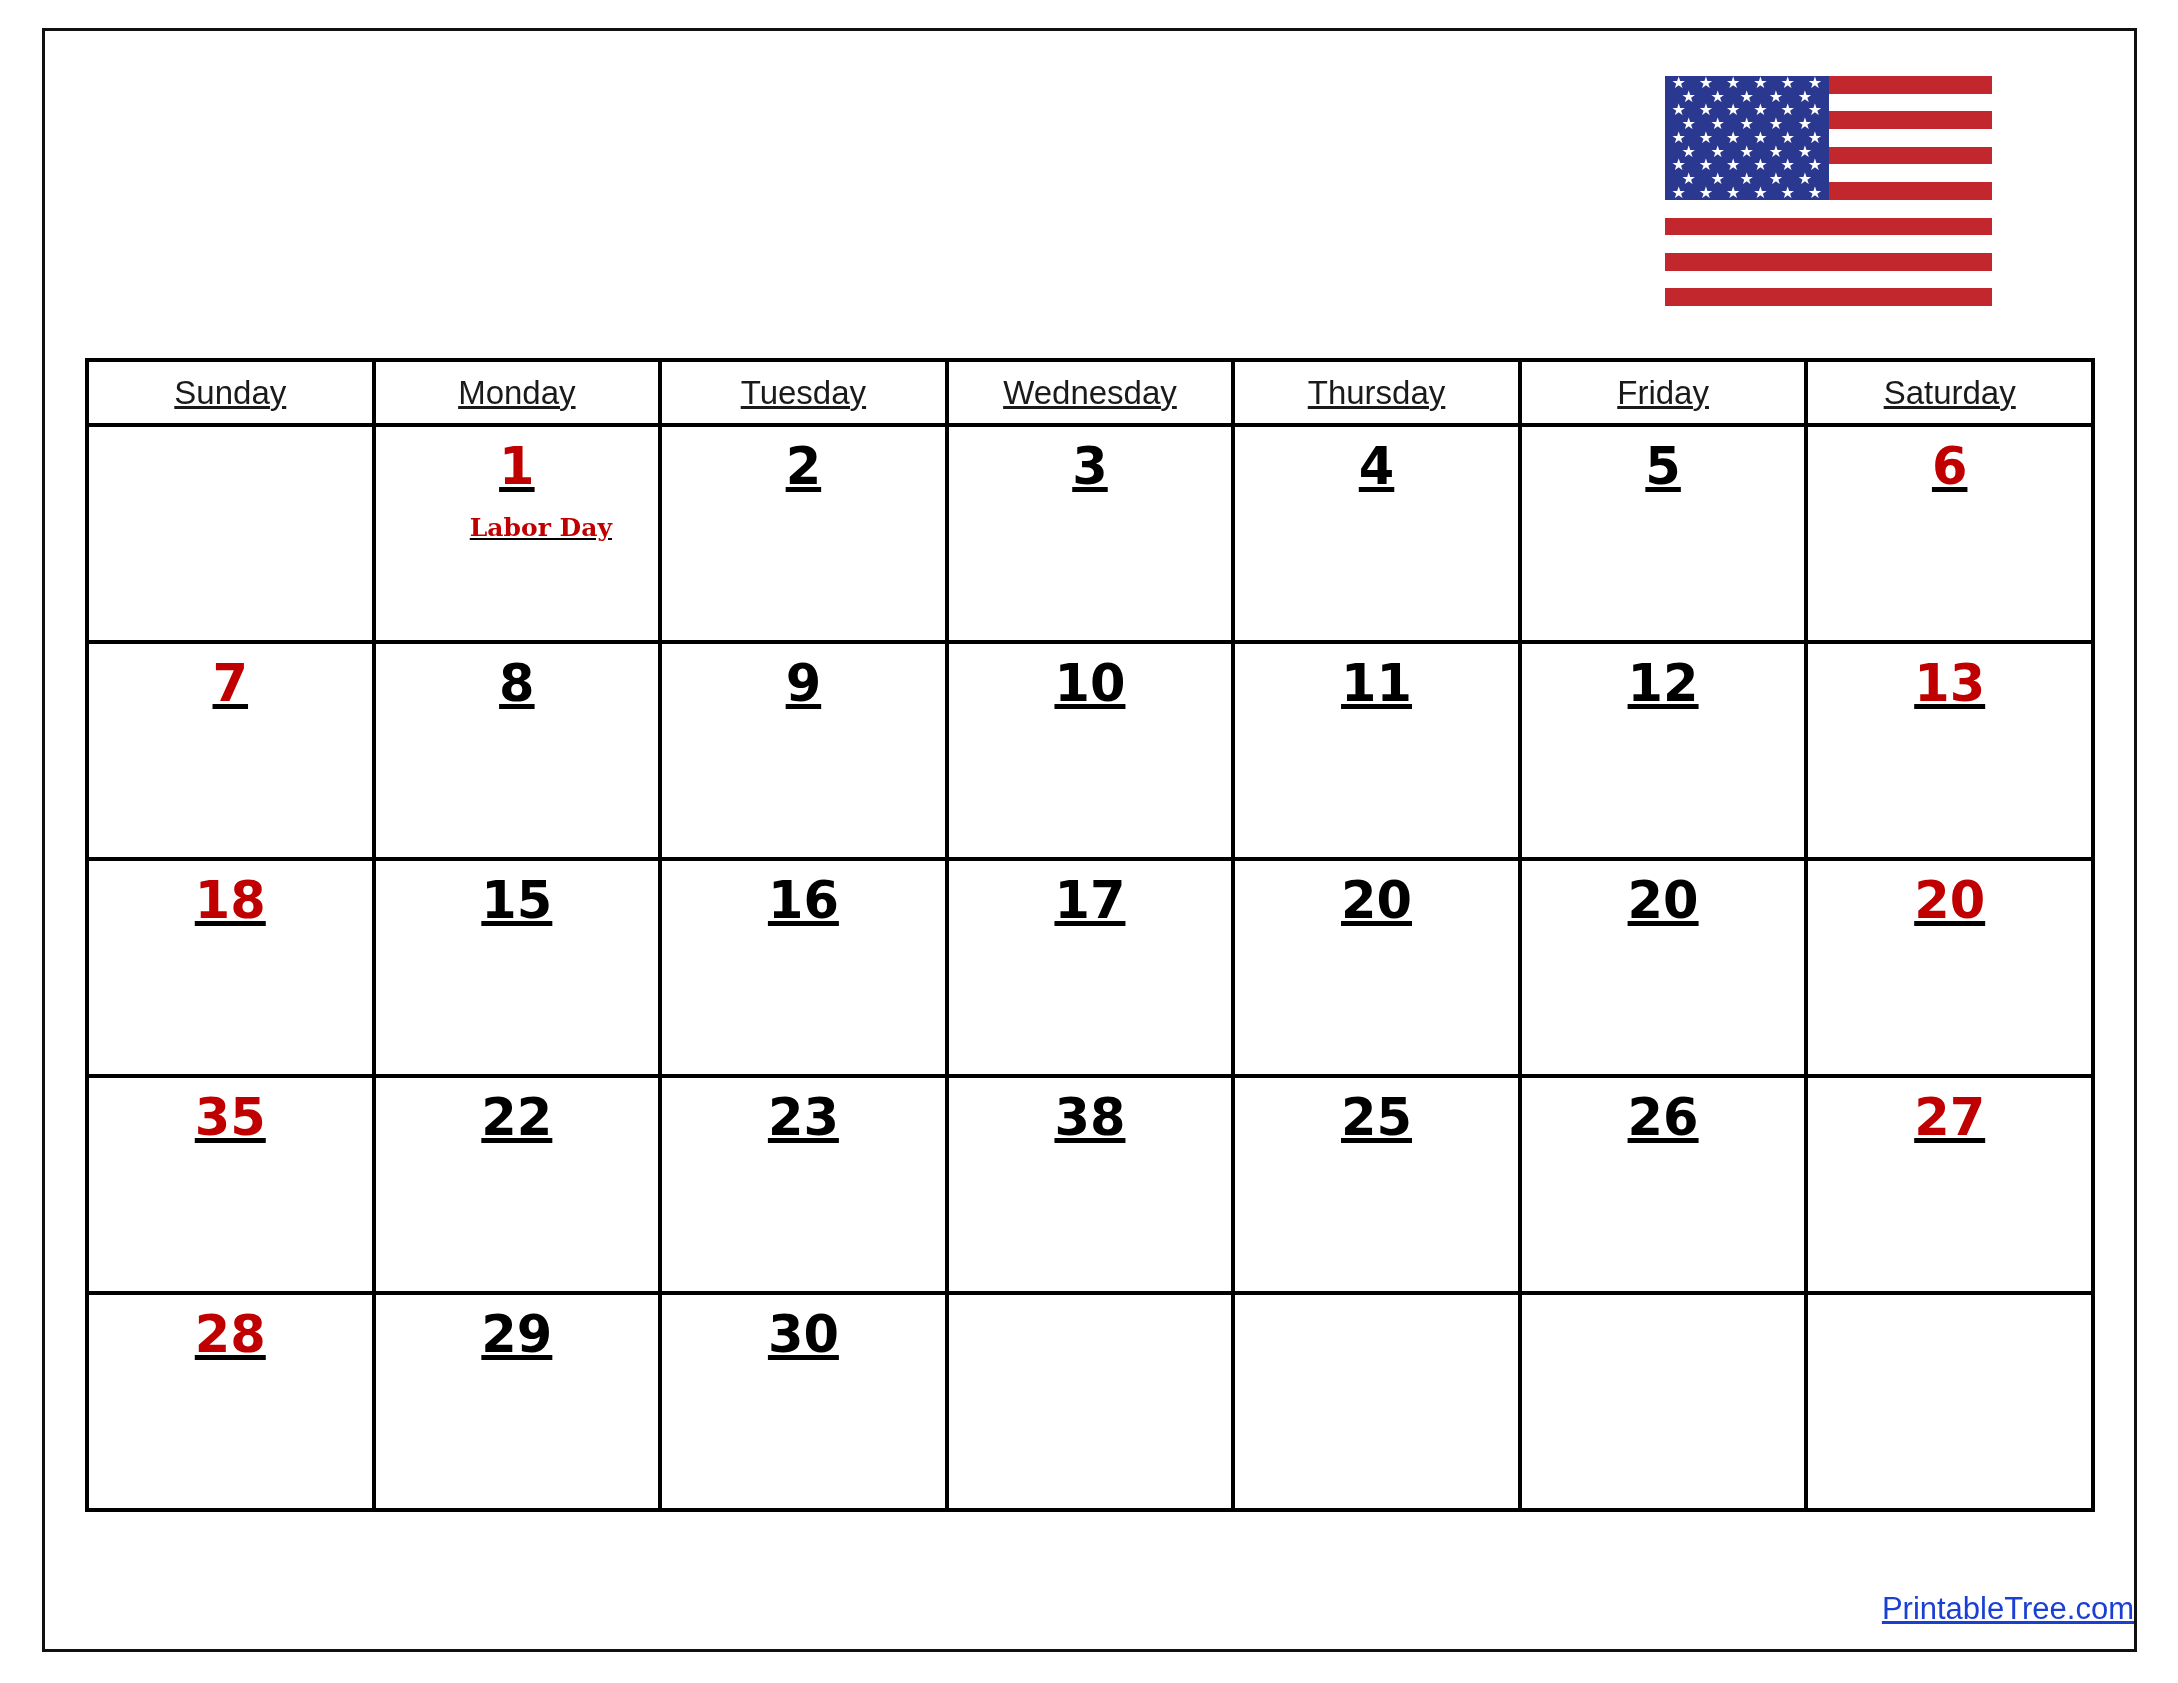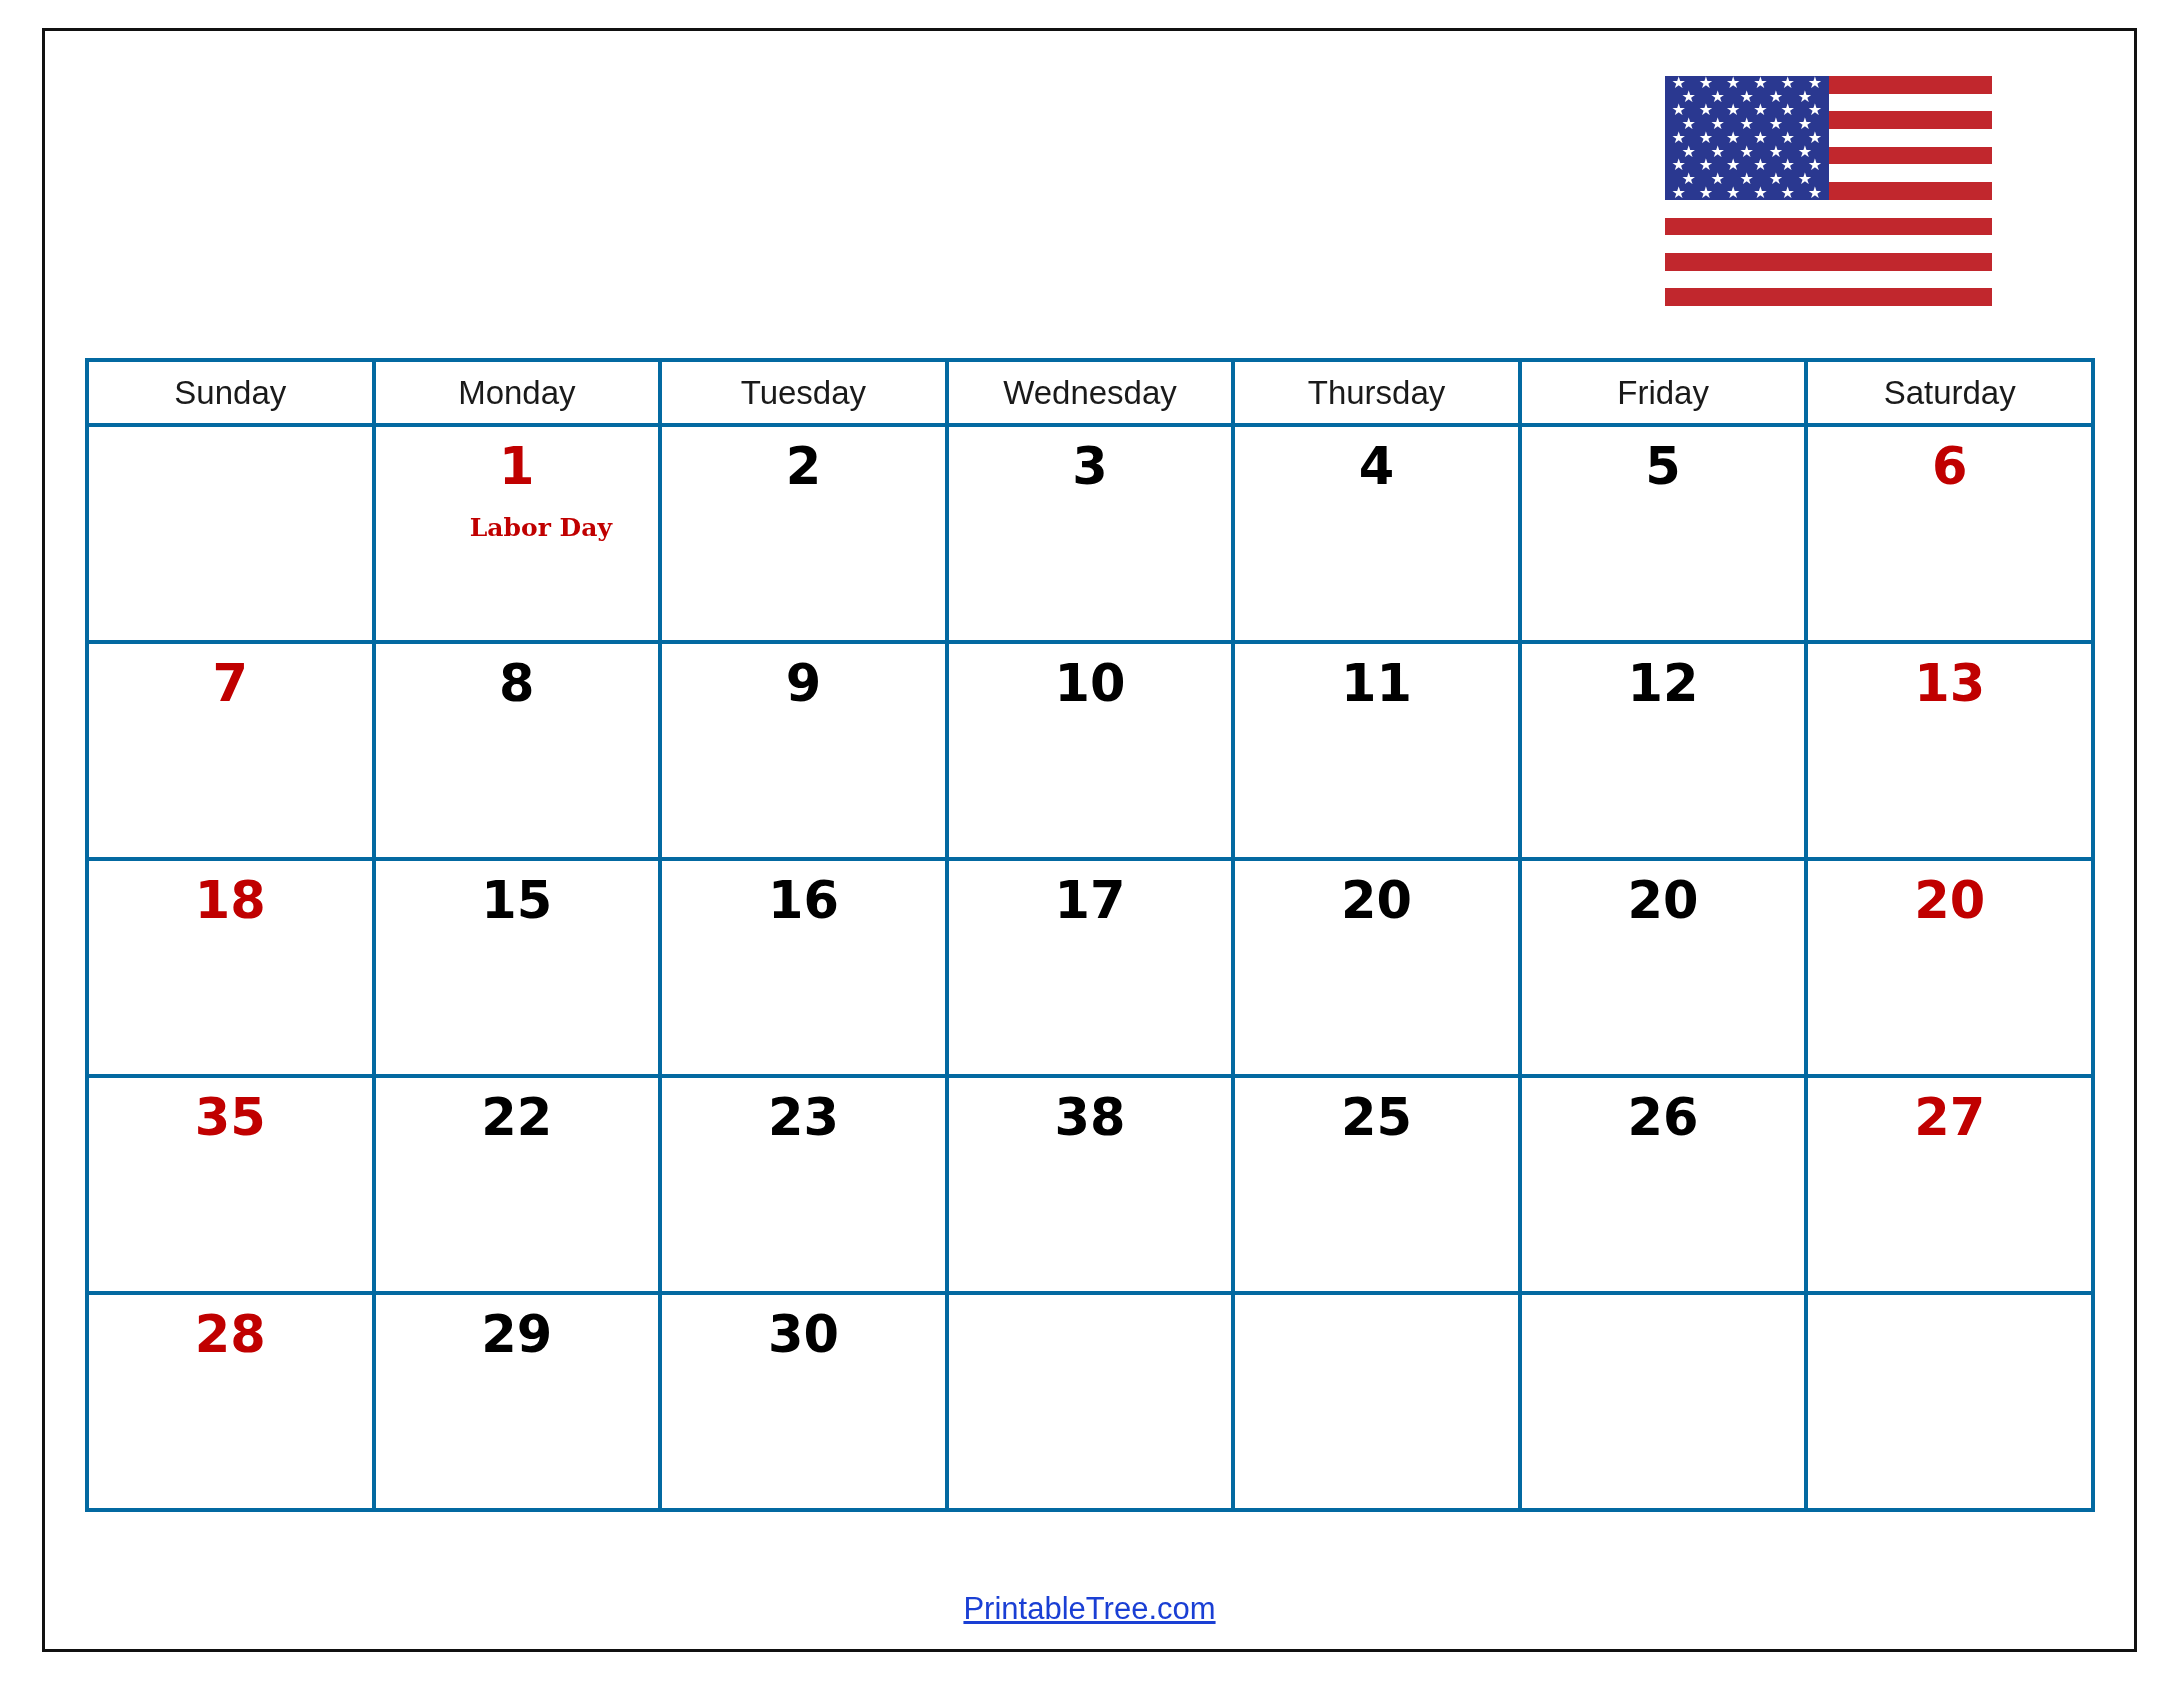--- a/index.html
+++ b/index.html
@@ -96,23 +96,24 @@
   
   .calendar {
     position: absolute;
     left: 40px;
     top: 327px;
     width: 2010px;
     border-collapse: collapse;
     table-layout: fixed;
   }
   .calendar th, .calendar td {
-    border: 4px solid #0369a1;
+    border: 4px solid #000000;
     padding: 0;
     margin: 0;
+    text-decoration: underline;
   }
   .calendar th {
     height: 61px;
     font-family: "Liberation Sans", sans-serif;
     font-weight: normal;
     font-size: 33px;
     color: #1a1a1a;
     background: #ffffff;
     vertical-align: middle;
   }
@@ -148,21 +149,21 @@
     color: #c00000;
     line-height: 1.1;
     padding-left: 48px;
   }
 
   .footer {
     position: absolute;
     left: 0;
     right: 0;
     bottom: 22px;
-    text-align: center;
+    text-align: right;
   }
   .footer a {
     font-family: "Liberation Sans", sans-serif;
     font-size: 31px;
     color: #1a3fd4;
     text-decoration: underline;
   }
 </style>
 </head>
 <body>

